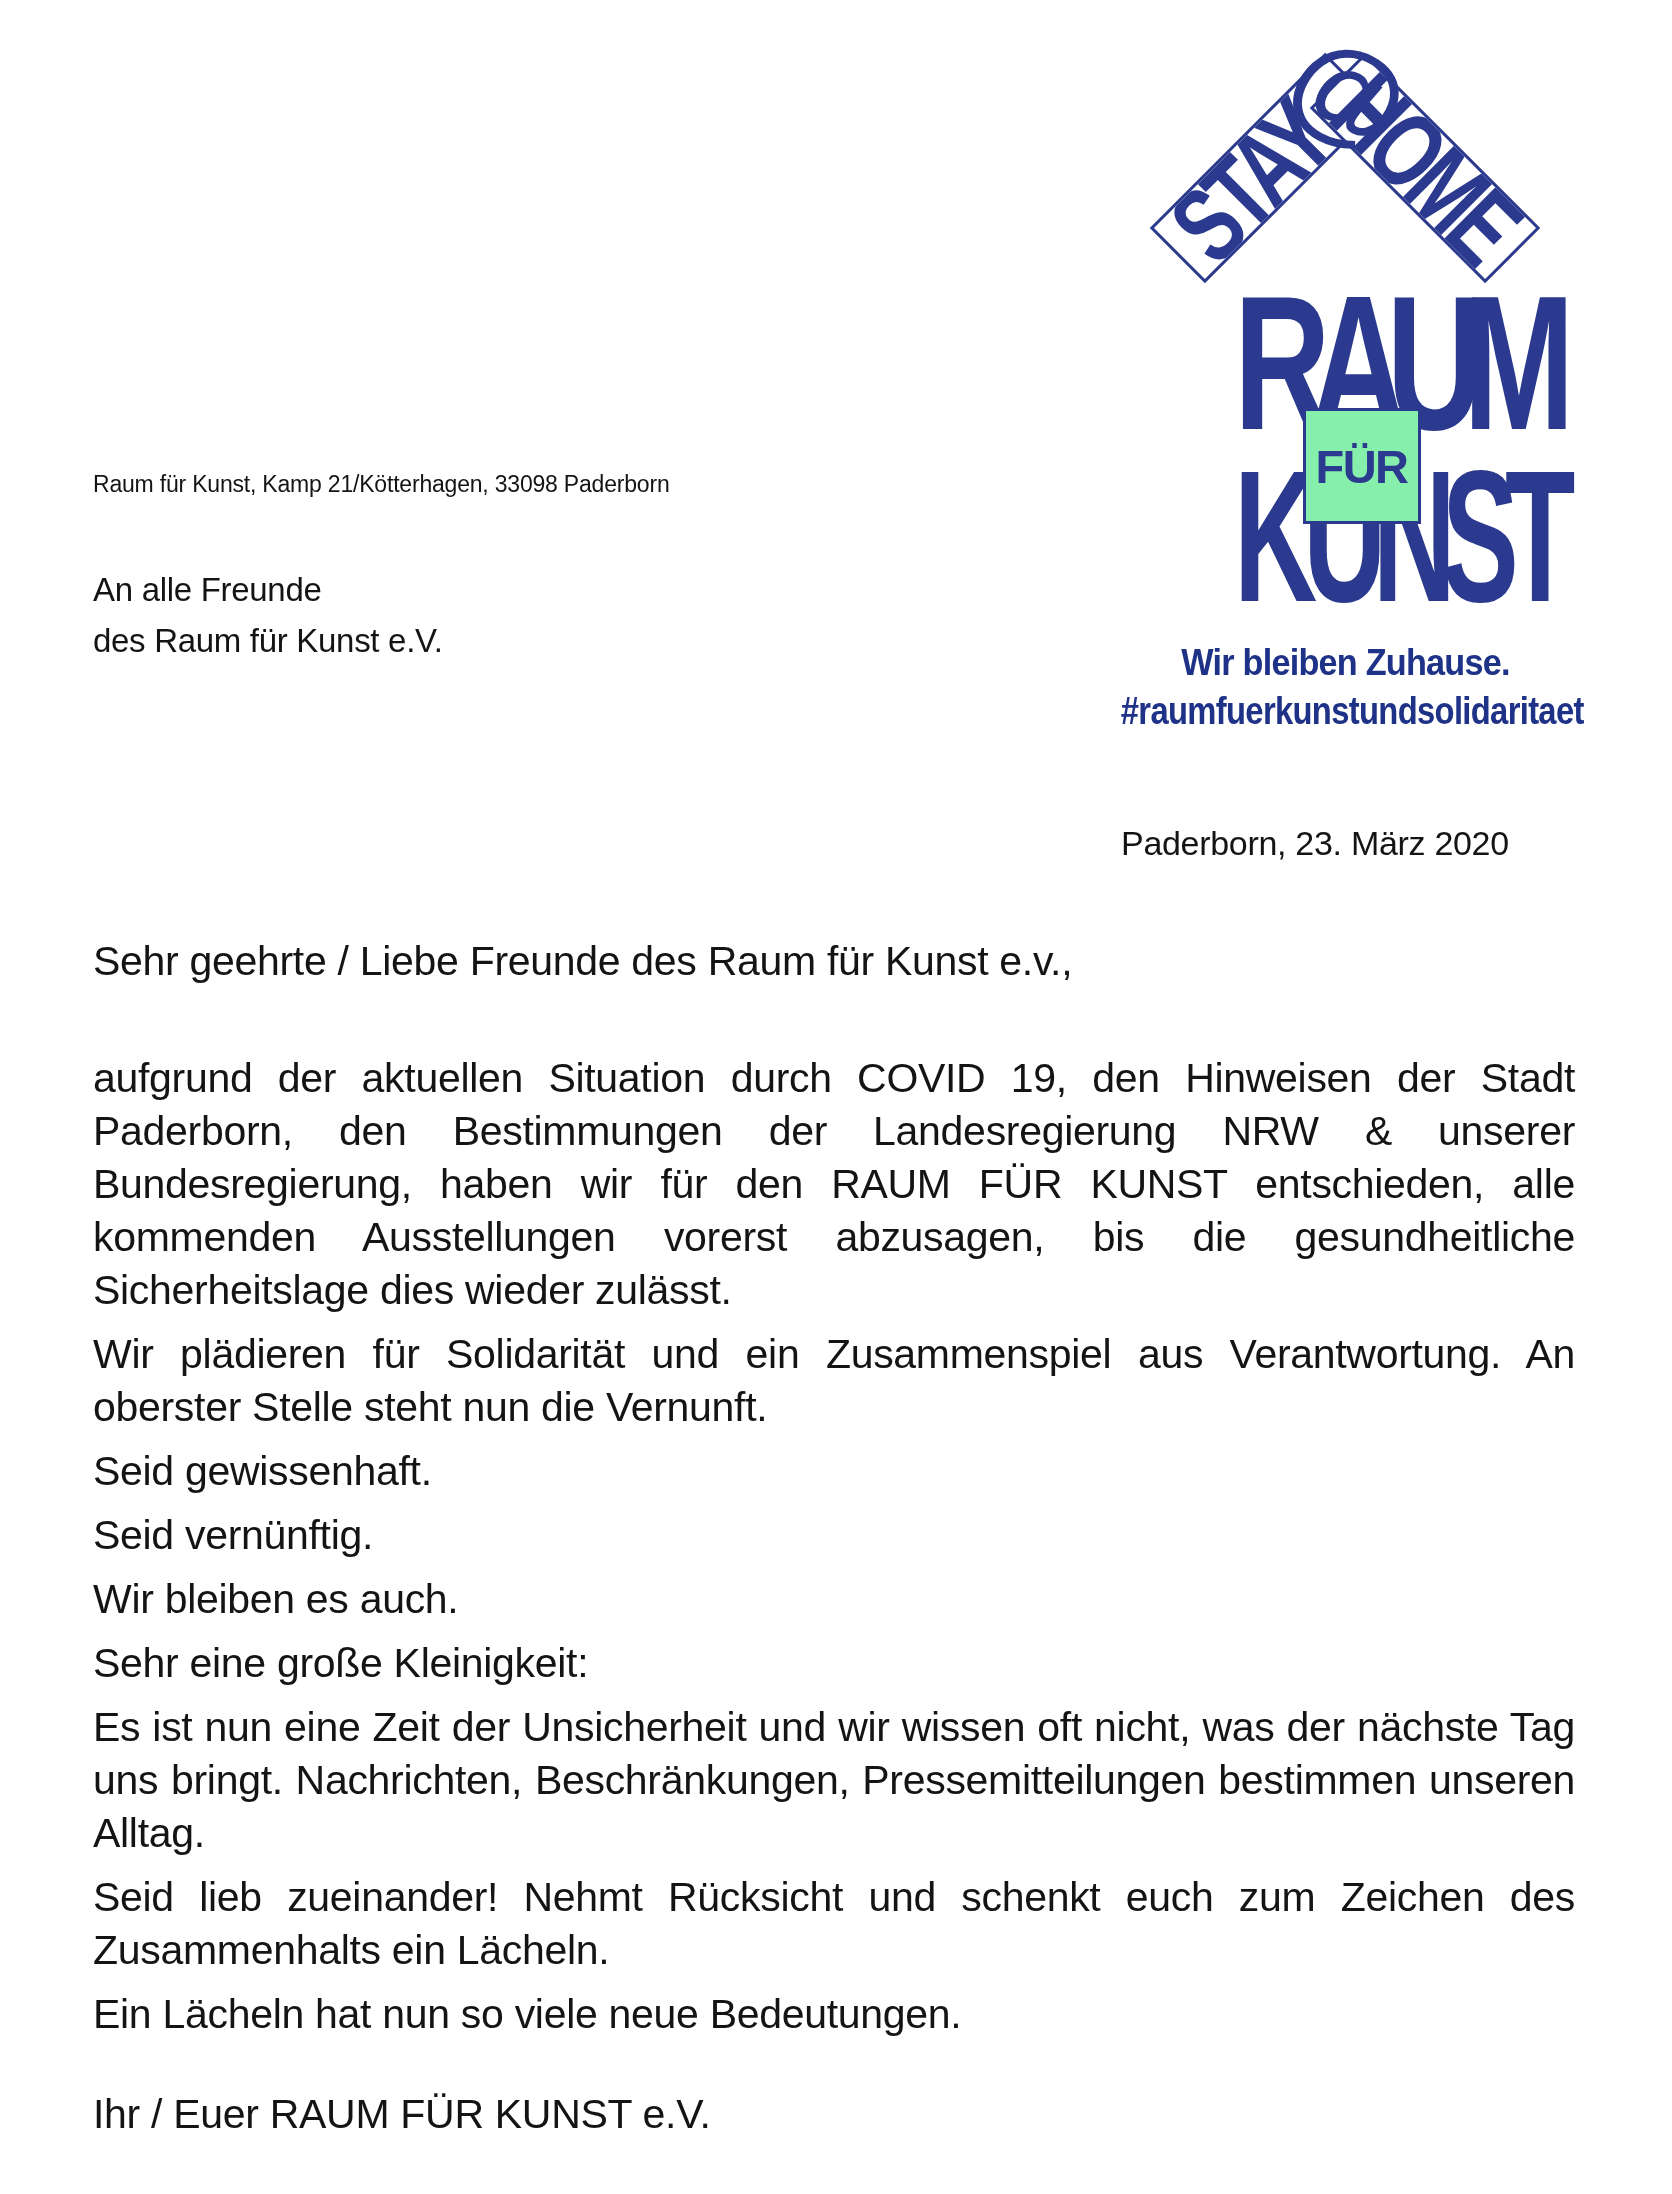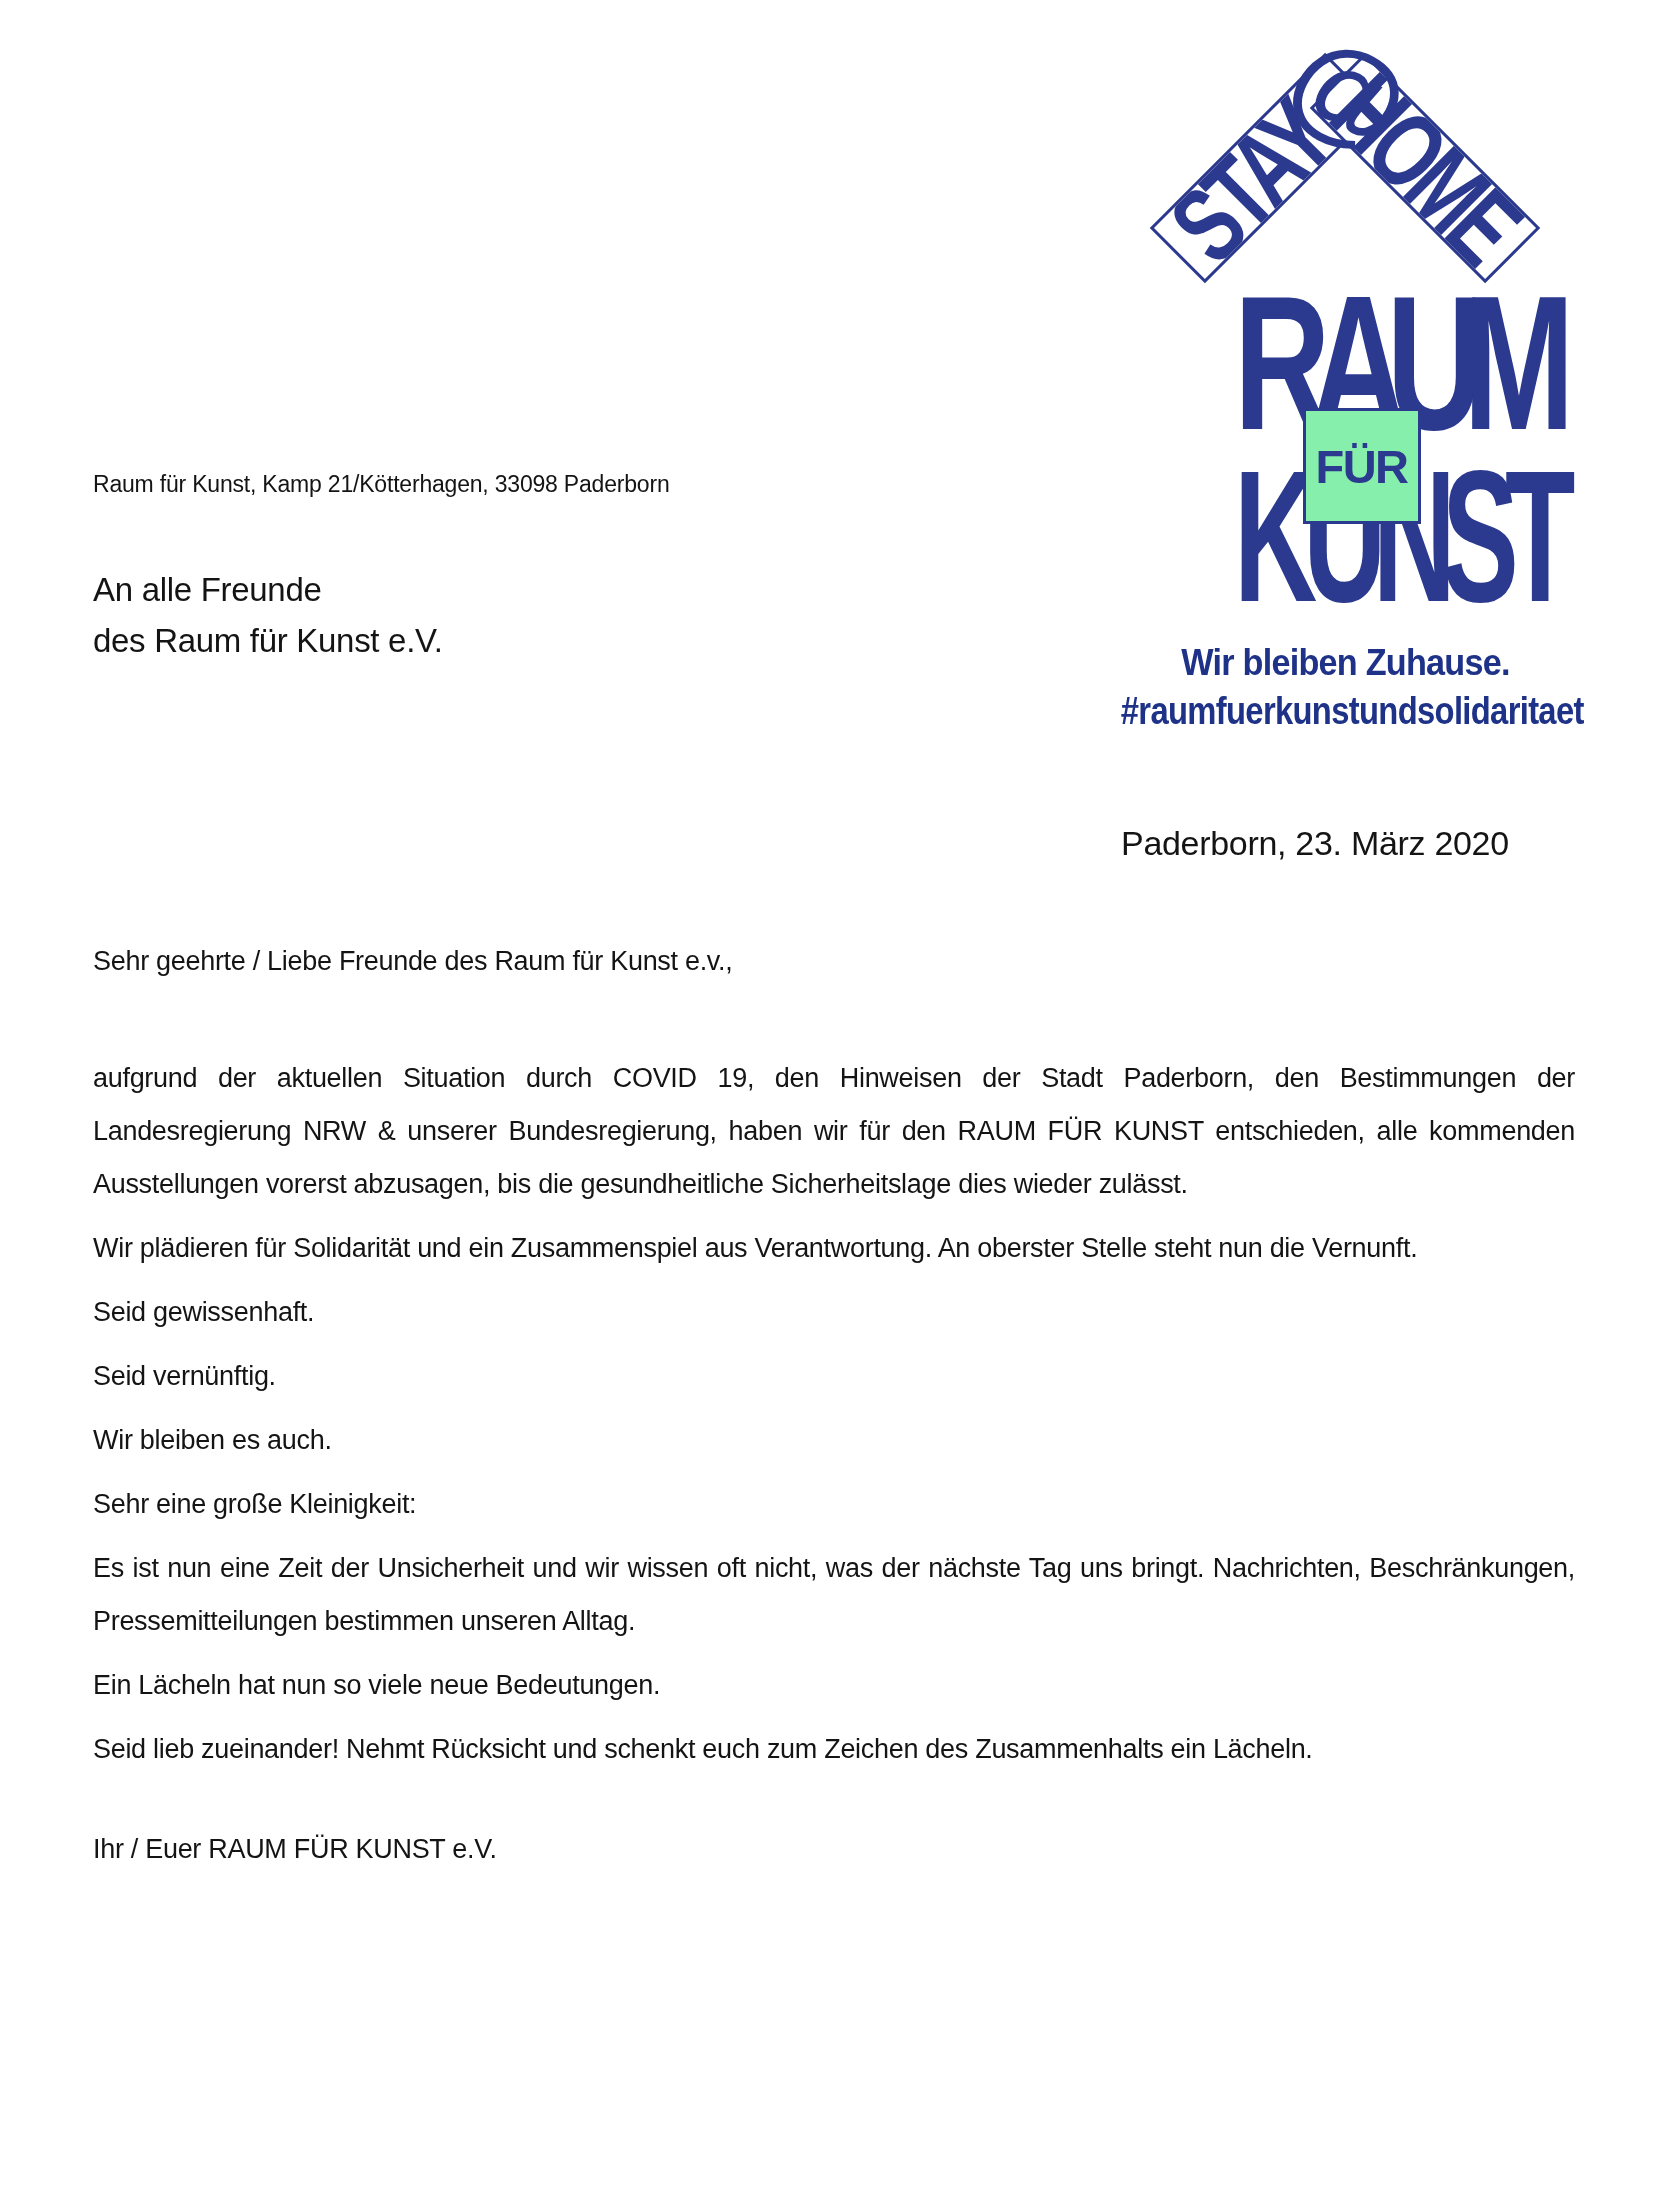--- a/index.html
+++ b/index.html
@@ -87,21 +87,21 @@
     transform:scaleX(0.95);transform-origin:center;white-space:nowrap;
   }
   .tagline-hashtag{
     margin-top:4.7px;font-size:39px;letter-spacing:-0.8px;
     transform:scaleX(0.84);transform-origin:center;white-space:nowrap;
   }
 
   
   .letter-body{
     position:absolute;left:93px;top:935px;width:1482px;
-    font-size:27px;line-height:53px;letter-spacing:-0.3px;
+    font-size:41px;line-height:53px;letter-spacing:-0.3px;
   }
   .letter-body p{margin:0 0 11px 0;text-align:justify;}
   .salutation{margin-bottom:64px !important;text-align:left !important;}
   .closing{margin-top:47px !important;text-align:left !important;}
 </style>
 </head>
 <body>
 
 <div class="page">
 
@@ -138,19 +138,19 @@
 
   <div class="letter-body">
     <p class="salutation">Sehr geehrte / Liebe Freunde des Raum für Kunst e.v.,</p>
     <p>aufgrund der aktuellen Situation durch COVID 19, den Hinweisen der Stadt Paderborn, den Bestimmungen der Landesregierung NRW &amp; unserer Bundesregierung, haben wir für den RAUM FÜR KUNST entschieden, alle kommenden Ausstellungen vorerst abzusagen, bis die gesundheitliche Sicherheitslage dies wieder zulässt.</p>
     <p>Wir plädieren für Solidarität und ein Zusammenspiel aus Verantwortung. An oberster Stelle steht nun die Vernunft.</p>
     <p>Seid gewissenhaft.</p>
     <p>Seid vernünftig.</p>
     <p>Wir bleiben es auch.</p>
     <p>Sehr eine große Kleinigkeit:</p>
     <p>Es ist nun eine Zeit der Unsicherheit und wir wissen oft nicht, was der nächste Tag uns bringt. Nachrichten, Beschränkungen, Pressemitteilungen bestimmen unseren Alltag.</p>
+    <p>Seid lieb zueinander! Nehmt Rücksicht und schenkt euch zum Zeichen des Zusammenhalts ein Lächeln.</p>
     <p>Ein Lächeln hat nun so viele neue Bedeutungen.</p>
-    <p>Seid lieb zueinander! Nehmt Rücksicht und schenkt euch zum Zeichen des Zusammenhalts ein Lächeln.</p>
     <p class="closing">Ihr / Euer RAUM FÜR KUNST e.V.</p>
   </div>
 
 </div>
 
 
 </body></html>

